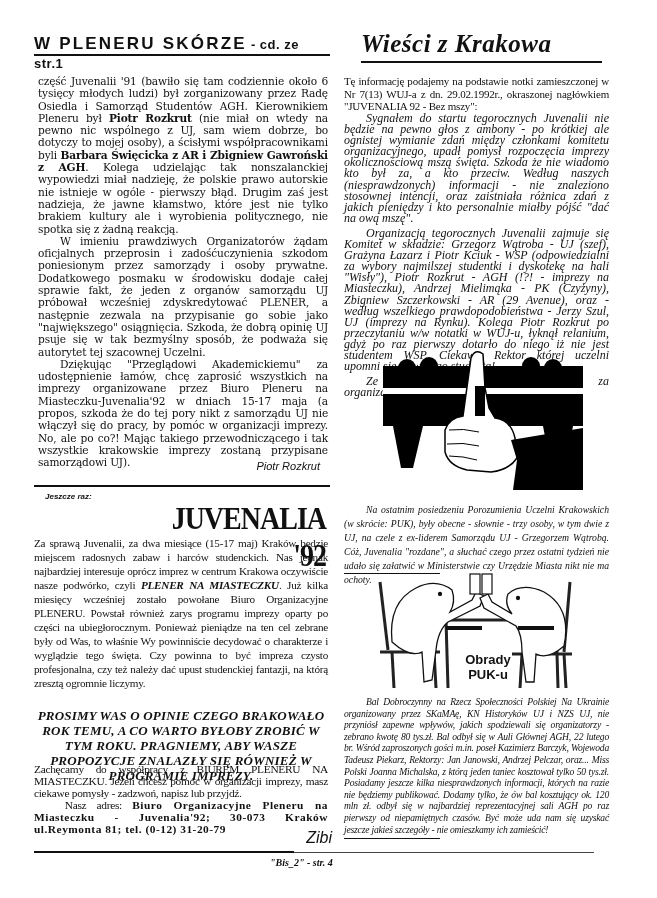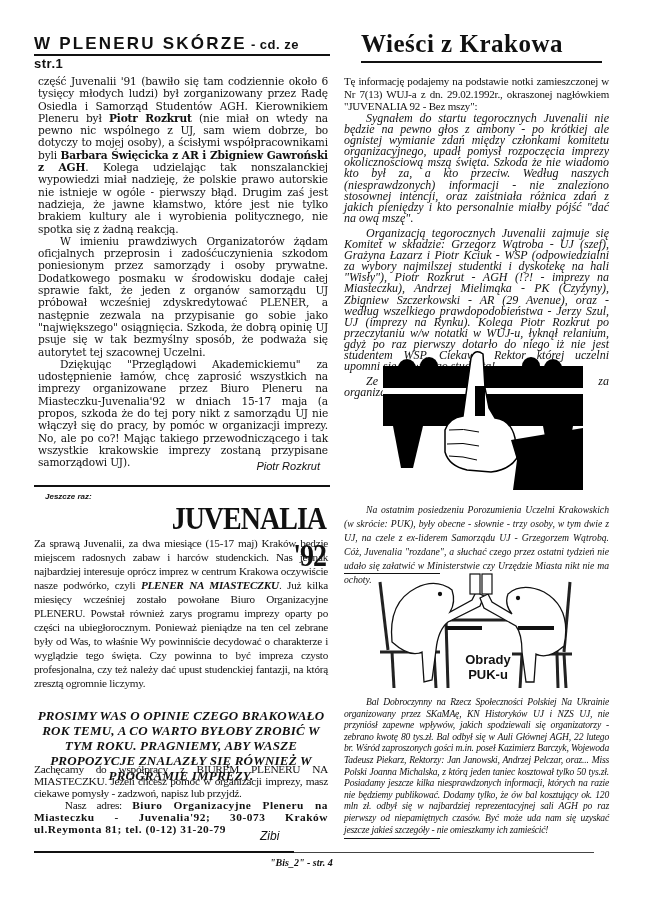--- a/index.html
+++ b/index.html
@@ -4,37 +4,37 @@
 <style>
   html, body { margin:0; padding:0; background:#ffffff; }
   body { width:657px; height:898px; position:relative; overflow:hidden; color:#111; font-family:"Liberation Serif", serif; }
   .abs { position:absolute; }
   
   #left-head { left:34px; top:34px; width:296px; height:22px; }
   #left-head .big { font-family:"Liberation Sans", sans-serif; font-weight:bold; font-size:17px; letter-spacing:2.2px; }
   #left-head .small { font-family:"Liberation Sans", sans-serif; font-weight:bold; font-size:13px; letter-spacing:0.5px; }
   #left-head-rule { left:34px; top:54px; width:296px; height:2px; background:#111; }
   
-  #right-head { left:361px; top:30px; width:250px; font-family:"Liberation Serif", serif; font-weight:bold; font-size:25px; letter-spacing:0.5px; }
+  #right-head { left:361px; top:30px; width:250px; font-family:"Liberation Serif", serif; font-style:italic; font-weight:bold; font-size:25px; letter-spacing:0.5px; }
   #right-head-rule { left:361px; top:61px; width:241px; height:2px; background:#111; }
   
   .col { font-size:11.4px; line-height:12.3px; text-align:justify; }
   .col p { margin:0; }
   .indent { text-indent:22px; }
   #left-article { left:38px; top:75px; width:290px; font-family:"DejaVu Serif", serif; font-size:10.6px; line-height:12.3px; letter-spacing:-0.15px; }
   #left-article b { font-weight:bold; }
   #left-signature { left:230px; top:460px; width:90px; text-align:right; font-family:"Liberation Sans", sans-serif; font-style:italic; font-size:11px; }
   #left-mid-rule { left:34px; top:485px; width:296px; height:2px; background:#111; }
   #kicker { left:45px; top:492px; font-family:"Liberation Sans", sans-serif; font-weight:bold; font-style:italic; font-size:8px; }
   #juv-title { left:140px; top:500px; width:186px; text-align:right; font-family:"Liberation Serif", serif; font-weight:bold; font-size:28px; letter-spacing:-1px; transform:scaleY(1.15); transform-origin:top; }
   #juv-body { left:34px; top:536px; width:294px; font-family:"Liberation Serif", serif; font-size:11.2px; line-height:14px; letter-spacing:-0.25px; text-align:justify; }
   #appeal { left:34px; top:708px; width:294px; text-align:center; font-family:"Liberation Serif", serif; font-weight:bold; font-style:italic; font-size:13px; line-height:15px; letter-spacing:0.2px; }
   #contact { left:34px; top:763px; width:294px; font-family:"Liberation Serif", serif; font-size:11.4px; line-height:12px; letter-spacing:-0.3px; text-align:justify; }
   #contact .addr { font-weight:bold; letter-spacing:0.5px; }
-  #zibi { left:260px; top:829px; width:60px; text-align:left; font-family:"Liberation Sans", sans-serif; font-style:italic; font-size:12px; }
+  #zibi { left:272px; top:829px; width:60px; text-align:right; font-family:"Liberation Sans", sans-serif; font-style:italic; font-size:16px; }
   #footer-rule { left:34px; top:851px; width:260px; height:2px; background:#111; }
   #footer-rule2 { left:294px; top:852px; width:300px; height:1px; background:#444; }
   #footer { left:270px; top:857px; font-family:"Liberation Serif", serif; font-style:italic; font-weight:bold; font-size:10px; }
   
   #right-intro { left:344px; top:75px; width:265px; font-family:"Liberation Serif", serif; font-size:11px; line-height:12.5px; letter-spacing:-0.2px; text-align:justify; }
   #right-italic { left:344px; top:113px; width:265px; font-family:"Liberation Serif", serif; font-style:italic; font-size:12px; line-height:11.1px; text-align:justify; }
   #right-italic p { margin:0 0 4px 0; }
   #thumb-art { left:383px; top:348px; width:200px; height:142px; }
   #puk-text { left:344px; top:503px; width:265px; font-family:"Liberation Serif", serif; font-style:italic; font-size:9.7px; line-height:14px; text-align:justify; }
   #puk-text-rule { left:344px; top:573px; width:96px; height:1px; background:#111; }

